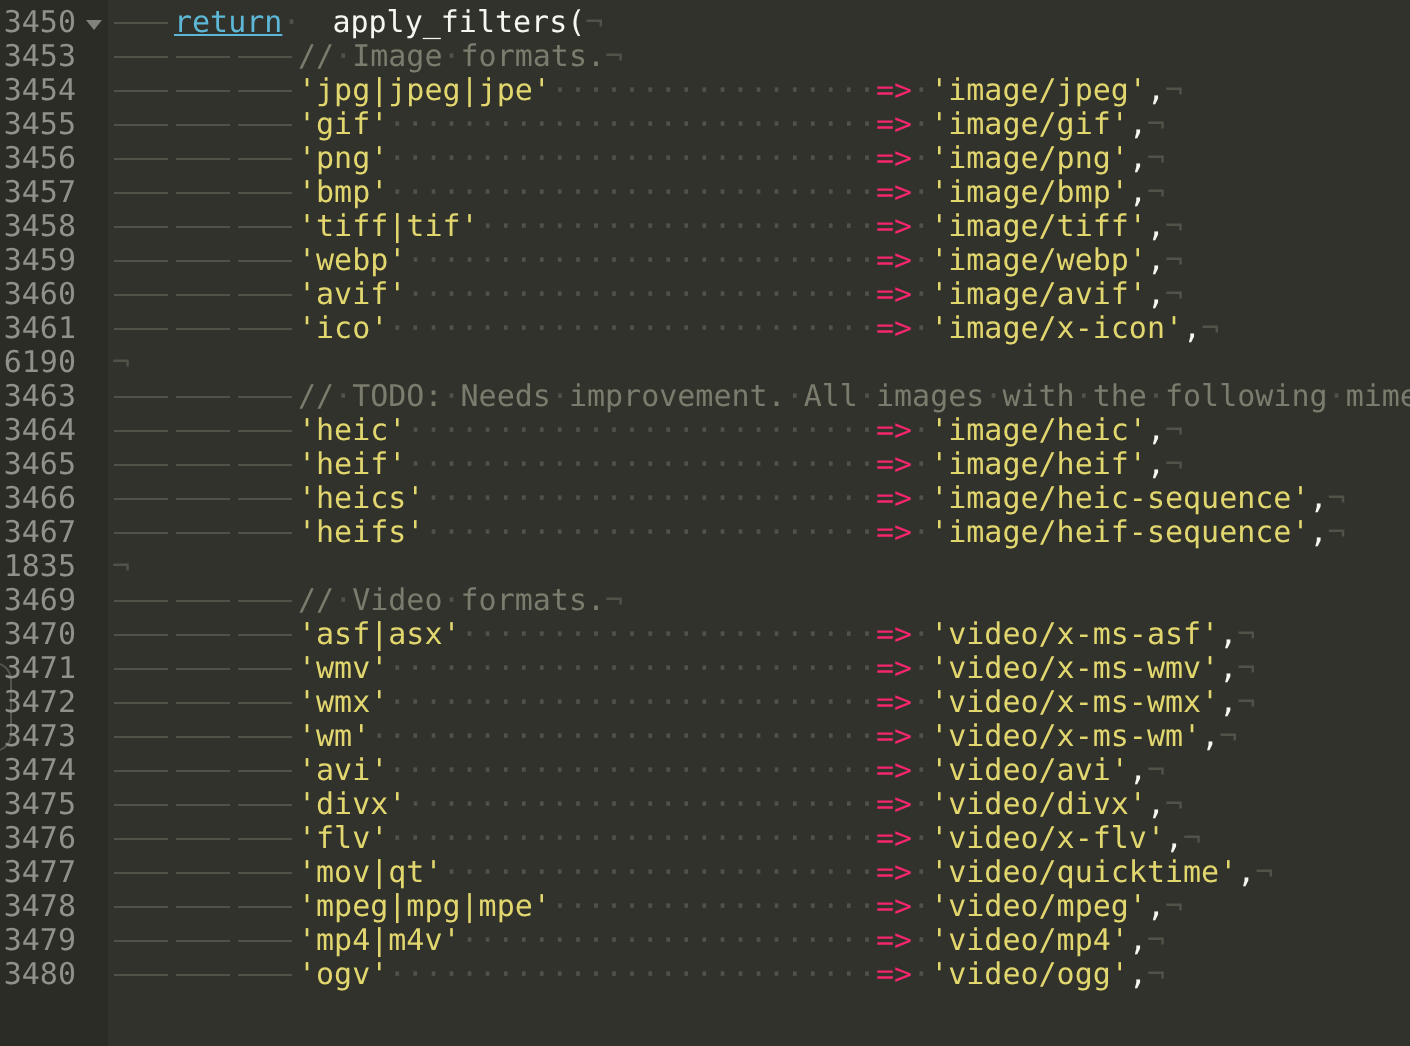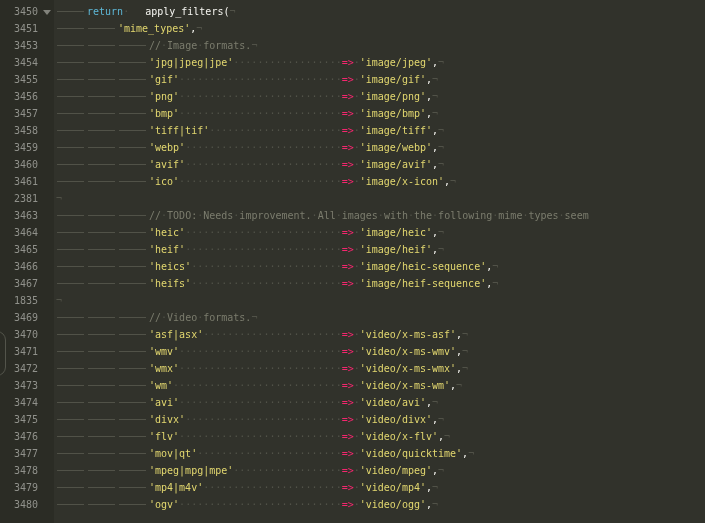--- a/index.html
+++ b/index.html
@@ -3,21 +3,21 @@
 <meta charset="utf-8">
 <style>
   html,body{margin:0;padding:0;}
   body{
     width:705px;height:523px;overflow:hidden;
     background:var(--code-bg,#31322b);
     font-family:"DejaVu Sans Mono","Liberation Mono",monospace;
   }
   .editor{
     position:relative;width:705px;height:523px;overflow:hidden;
-    font-size:10px;line-height:17px;
+    font-size:15px;line-height:17px;
   }
   .gutter-strip{
     position:absolute;left:0;top:0;width:54px;height:100%;
     background:var(--gutter-bg,#2b2c25);
   }
   .code-surface{position:absolute;left:0;top:0;width:100%;padding-top:3px;}
   .code-row{display:flex;height:17px;white-space:pre;position:relative;}
   .ln{
     display:inline-block;width:38px;flex:0 0 38px;text-align:right;
     color:var(--num-col,#90918b);user-select:none;
@@ -31,50 +31,49 @@
     border-top:5px solid #82837c;
   }
   .line-content{flex:1 1 auto;padding-left:2px;white-space:pre;}
   .tok-tab{
     display:inline-block;width:31px;height:17px;vertical-align:top;
     background-image:linear-gradient(var(--ws-col,#515248),var(--ws-col,#515248));
     background-size:27px 1px;background-position:1px 8px;background-repeat:no-repeat;
   }
   .tok-ws{color:var(--ws-col,#515248);}
   .tok-nl{color:var(--ws-col,#515248);}
-  .tok-kw{color:var(--kw-col,#5db7d6);}
+  .tok-kw{color:var(--kw-col,#5db7d6);text-decoration:underline;}
   .tok-fn{color:var(--fg-col,#f6f6f1);margin-left:16px;}
   .tok-punc{color:var(--fg-col,#f6f6f1);}
   .tok-str{color:var(--str-col,#e2d76f);}
   .tok-pink{color:var(--pink-col,#f4266e);}
   .tok-com{color:var(--com-col,#7b7c6d);}
   .popup-corner{
     position:absolute;left:-16px;top:331px;width:20px;height:43px;
     border:1px solid #53544b;border-radius:9px;background:transparent;
   }
 </style>
 </head>
 <body style="--code-bg: #31322b; --gutter-bg: #2b2c25; --num-col: #90918b; --ws-col: #515248; --kw-col: #5db7d6; --pink-col: #f4266e; --str-col: #e2d76f; --fg-col: #f6f6f1; --com-col: #7b7c6d;">
 
 <div class="editor">
   <div class="gutter-strip"></div>
   <div class="popup-corner"></div>
   <div class="code-surface" id="code-surface">
       <div class="code-row"><span class="ln">3450</span><span class="foldcol"><span class="fold-tri"></span></span><span class="line-content"><span class="tok-tab"></span><span class="tok-kw">return</span><span class="tok-ws">·</span><span class="tok-fn">apply_filters</span><span class="tok-punc">(</span><span class="tok-nl">¬</span></span></div>
-      <div class="code-row"><span class="ln">3451</span><span class="foldcol"></span><span class="line-content"><span class="tok-tab"></span><span class="tok-tab"></span><span class="tok-str">'mime_types'</span><span class="tok-punc">,</span><span class="tok-nl">¬</span></span></div>
       <div class="code-row"><span class="ln">3453</span><span class="foldcol"></span><span class="line-content"><span class="tok-tab"></span><span class="tok-tab"></span><span class="tok-tab"></span><span class="tok-com">//</span><span class="tok-ws">·</span><span class="tok-com">Image</span><span class="tok-ws">·</span><span class="tok-com">formats.</span><span class="tok-nl">¬</span></span></div>
       <div class="code-row"><span class="ln">3454</span><span class="foldcol"></span><span class="line-content"><span class="tok-tab"></span><span class="tok-tab"></span><span class="tok-tab"></span><span class="tok-str">'jpg|jpeg|jpe'</span><span class="tok-ws">··················</span><span class="tok-pink">=&gt;</span><span class="tok-ws">·</span><span class="tok-str">'image/jpeg'</span><span class="tok-punc">,</span><span class="tok-nl">¬</span></span></div>
       <div class="code-row"><span class="ln">3455</span><span class="foldcol"></span><span class="line-content"><span class="tok-tab"></span><span class="tok-tab"></span><span class="tok-tab"></span><span class="tok-str">'gif'</span><span class="tok-ws">···························</span><span class="tok-pink">=&gt;</span><span class="tok-ws">·</span><span class="tok-str">'image/gif'</span><span class="tok-punc">,</span><span class="tok-nl">¬</span></span></div>
       <div class="code-row"><span class="ln">3456</span><span class="foldcol"></span><span class="line-content"><span class="tok-tab"></span><span class="tok-tab"></span><span class="tok-tab"></span><span class="tok-str">'png'</span><span class="tok-ws">···························</span><span class="tok-pink">=&gt;</span><span class="tok-ws">·</span><span class="tok-str">'image/png'</span><span class="tok-punc">,</span><span class="tok-nl">¬</span></span></div>
       <div class="code-row"><span class="ln">3457</span><span class="foldcol"></span><span class="line-content"><span class="tok-tab"></span><span class="tok-tab"></span><span class="tok-tab"></span><span class="tok-str">'bmp'</span><span class="tok-ws">···························</span><span class="tok-pink">=&gt;</span><span class="tok-ws">·</span><span class="tok-str">'image/bmp'</span><span class="tok-punc">,</span><span class="tok-nl">¬</span></span></div>
       <div class="code-row"><span class="ln">3458</span><span class="foldcol"></span><span class="line-content"><span class="tok-tab"></span><span class="tok-tab"></span><span class="tok-tab"></span><span class="tok-str">'tiff|tif'</span><span class="tok-ws">······················</span><span class="tok-pink">=&gt;</span><span class="tok-ws">·</span><span class="tok-str">'image/tiff'</span><span class="tok-punc">,</span><span class="tok-nl">¬</span></span></div>
       <div class="code-row"><span class="ln">3459</span><span class="foldcol"></span><span class="line-content"><span class="tok-tab"></span><span class="tok-tab"></span><span class="tok-tab"></span><span class="tok-str">'webp'</span><span class="tok-ws">··························</span><span class="tok-pink">=&gt;</span><span class="tok-ws">·</span><span class="tok-str">'image/webp'</span><span class="tok-punc">,</span><span class="tok-nl">¬</span></span></div>
       <div class="code-row"><span class="ln">3460</span><span class="foldcol"></span><span class="line-content"><span class="tok-tab"></span><span class="tok-tab"></span><span class="tok-tab"></span><span class="tok-str">'avif'</span><span class="tok-ws">··························</span><span class="tok-pink">=&gt;</span><span class="tok-ws">·</span><span class="tok-str">'image/avif'</span><span class="tok-punc">,</span><span class="tok-nl">¬</span></span></div>
       <div class="code-row"><span class="ln">3461</span><span class="foldcol"></span><span class="line-content"><span class="tok-tab"></span><span class="tok-tab"></span><span class="tok-tab"></span><span class="tok-str">'ico'</span><span class="tok-ws">···························</span><span class="tok-pink">=&gt;</span><span class="tok-ws">·</span><span class="tok-str">'image/x-icon'</span><span class="tok-punc">,</span><span class="tok-nl">¬</span></span></div>
-      <div class="code-row"><span class="ln">2381</span><span class="foldcol"></span><span class="line-content"><span class="tok-nl">¬</span></span></div>
+      <div class="code-row"><span class="ln">6190</span><span class="foldcol"></span><span class="line-content"><span class="tok-nl">¬</span></span></div>
       <div class="code-row"><span class="ln">3463</span><span class="foldcol"></span><span class="line-content"><span class="tok-tab"></span><span class="tok-tab"></span><span class="tok-tab"></span><span class="tok-com">//</span><span class="tok-ws">·</span><span class="tok-com">TODO:</span><span class="tok-ws">·</span><span class="tok-com">Needs</span><span class="tok-ws">·</span><span class="tok-com">improvement.</span><span class="tok-ws">·</span><span class="tok-com">All</span><span class="tok-ws">·</span><span class="tok-com">images</span><span class="tok-ws">·</span><span class="tok-com">with</span><span class="tok-ws">·</span><span class="tok-com">the</span><span class="tok-ws">·</span><span class="tok-com">following</span><span class="tok-ws">·</span><span class="tok-com">mime</span><span class="tok-ws">·</span><span class="tok-com">types</span><span class="tok-ws">·</span><span class="tok-com">seem</span></span></div>
       <div class="code-row"><span class="ln">3464</span><span class="foldcol"></span><span class="line-content"><span class="tok-tab"></span><span class="tok-tab"></span><span class="tok-tab"></span><span class="tok-str">'heic'</span><span class="tok-ws">··························</span><span class="tok-pink">=&gt;</span><span class="tok-ws">·</span><span class="tok-str">'image/heic'</span><span class="tok-punc">,</span><span class="tok-nl">¬</span></span></div>
       <div class="code-row"><span class="ln">3465</span><span class="foldcol"></span><span class="line-content"><span class="tok-tab"></span><span class="tok-tab"></span><span class="tok-tab"></span><span class="tok-str">'heif'</span><span class="tok-ws">··························</span><span class="tok-pink">=&gt;</span><span class="tok-ws">·</span><span class="tok-str">'image/heif'</span><span class="tok-punc">,</span><span class="tok-nl">¬</span></span></div>
       <div class="code-row"><span class="ln">3466</span><span class="foldcol"></span><span class="line-content"><span class="tok-tab"></span><span class="tok-tab"></span><span class="tok-tab"></span><span class="tok-str">'heics'</span><span class="tok-ws">·························</span><span class="tok-pink">=&gt;</span><span class="tok-ws">·</span><span class="tok-str">'image/heic-sequence'</span><span class="tok-punc">,</span><span class="tok-nl">¬</span></span></div>
       <div class="code-row"><span class="ln">3467</span><span class="foldcol"></span><span class="line-content"><span class="tok-tab"></span><span class="tok-tab"></span><span class="tok-tab"></span><span class="tok-str">'heifs'</span><span class="tok-ws">·························</span><span class="tok-pink">=&gt;</span><span class="tok-ws">·</span><span class="tok-str">'image/heif-sequence'</span><span class="tok-punc">,</span><span class="tok-nl">¬</span></span></div>
       <div class="code-row"><span class="ln">1835</span><span class="foldcol"></span><span class="line-content"><span class="tok-nl">¬</span></span></div>
       <div class="code-row"><span class="ln">3469</span><span class="foldcol"></span><span class="line-content"><span class="tok-tab"></span><span class="tok-tab"></span><span class="tok-tab"></span><span class="tok-com">//</span><span class="tok-ws">·</span><span class="tok-com">Video</span><span class="tok-ws">·</span><span class="tok-com">formats.</span><span class="tok-nl">¬</span></span></div>
       <div class="code-row"><span class="ln">3470</span><span class="foldcol"></span><span class="line-content"><span class="tok-tab"></span><span class="tok-tab"></span><span class="tok-tab"></span><span class="tok-str">'asf|asx'</span><span class="tok-ws">·······················</span><span class="tok-pink">=&gt;</span><span class="tok-ws">·</span><span class="tok-str">'video/x-ms-asf'</span><span class="tok-punc">,</span><span class="tok-nl">¬</span></span></div>
       <div class="code-row"><span class="ln">3471</span><span class="foldcol"></span><span class="line-content"><span class="tok-tab"></span><span class="tok-tab"></span><span class="tok-tab"></span><span class="tok-str">'wmv'</span><span class="tok-ws">···························</span><span class="tok-pink">=&gt;</span><span class="tok-ws">·</span><span class="tok-str">'video/x-ms-wmv'</span><span class="tok-punc">,</span><span class="tok-nl">¬</span></span></div>
       <div class="code-row"><span class="ln">3472</span><span class="foldcol"></span><span class="line-content"><span class="tok-tab"></span><span class="tok-tab"></span><span class="tok-tab"></span><span class="tok-str">'wmx'</span><span class="tok-ws">···························</span><span class="tok-pink">=&gt;</span><span class="tok-ws">·</span><span class="tok-str">'video/x-ms-wmx'</span><span class="tok-punc">,</span><span class="tok-nl">¬</span></span></div>

